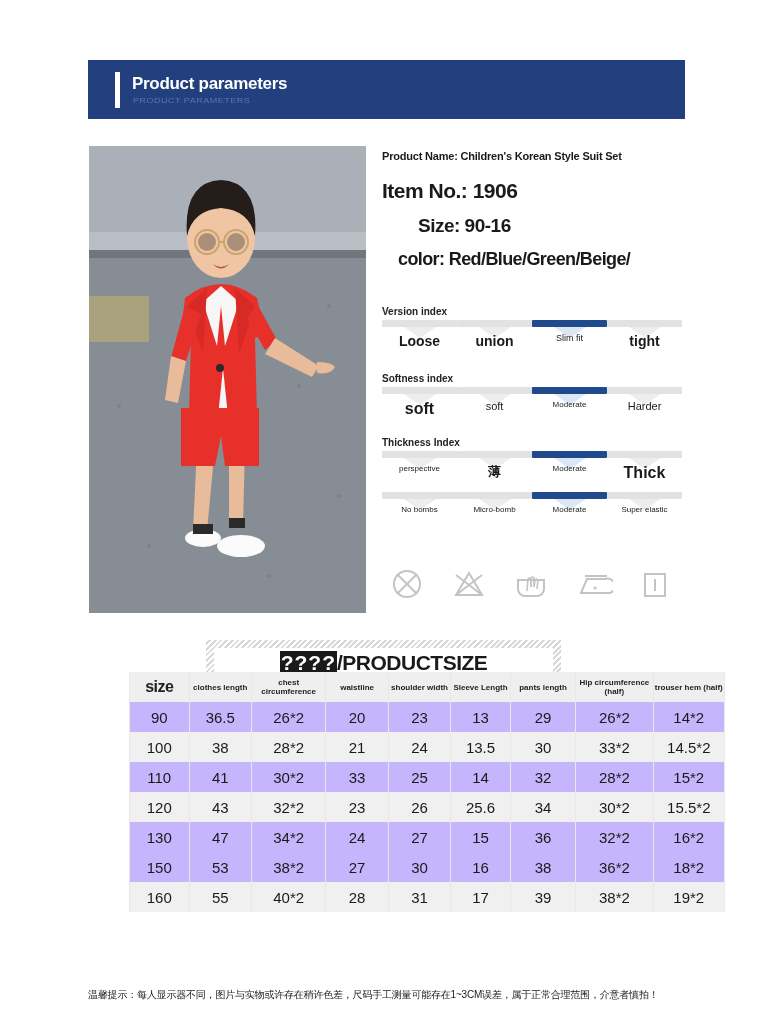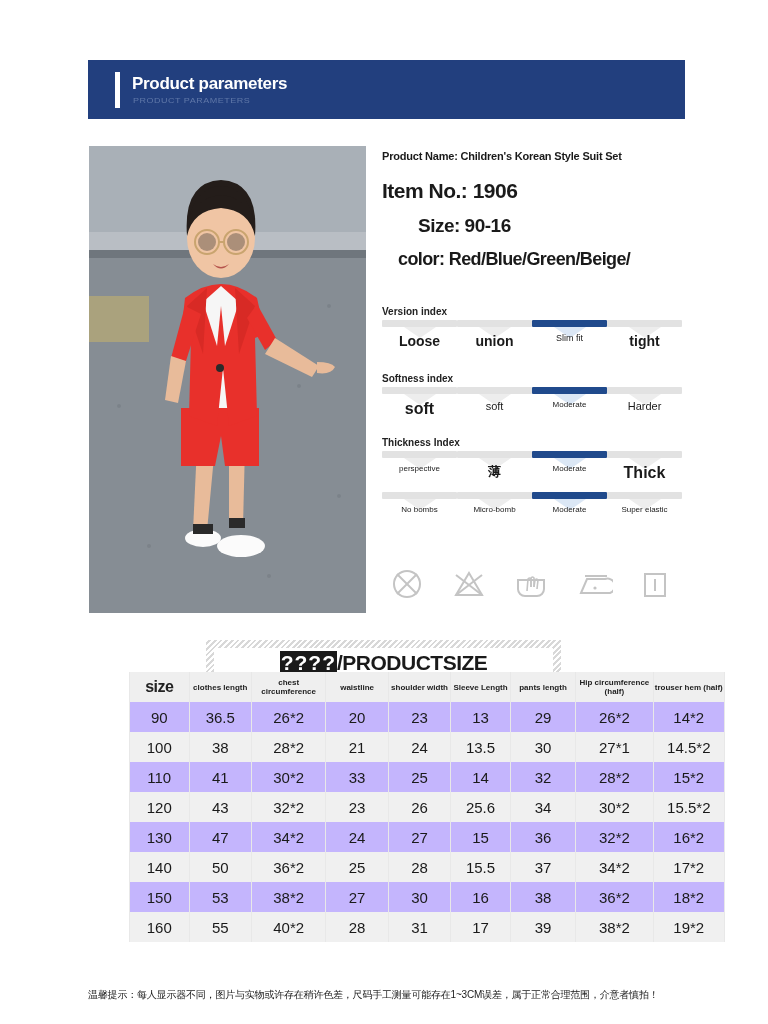--- a/index.html
+++ b/index.html
@@ -391,21 +391,21 @@
         <td>14*2</td>
       </tr>
       <tr class="even">
         <td>100</td>
         <td>38</td>
         <td>28*2</td>
         <td>21</td>
         <td>24</td>
         <td>13.5</td>
         <td>30</td>
-        <td>27*1</td>
+        <td>33*2</td>
         <td>14.5*2</td>
       </tr>
       <tr class="odd">
         <td>110</td>
         <td>41</td>
         <td>30*2</td>
         <td>33</td>
         <td>25</td>
         <td>14</td>
         <td>32</td>
@@ -427,31 +427,20 @@
         <td>130</td>
         <td>47</td>
         <td>34*2</td>
         <td>24</td>
         <td>27</td>
         <td>15</td>
         <td>36</td>
         <td>32*2</td>
         <td>16*2</td>
       </tr>
-      <tr class="even">
-        <td>140</td>
-        <td>50</td>
-        <td>36*2</td>
-        <td>25</td>
-        <td>28</td>
-        <td>15.5</td>
-        <td>37</td>
-        <td>34*2</td>
-        <td>17*2</td>
-      </tr>
       <tr class="odd">
         <td>150</td>
         <td>53</td>
         <td>38*2</td>
         <td>27</td>
         <td>30</td>
         <td>16</td>
         <td>38</td>
         <td>36*2</td>
         <td>18*2</td>

